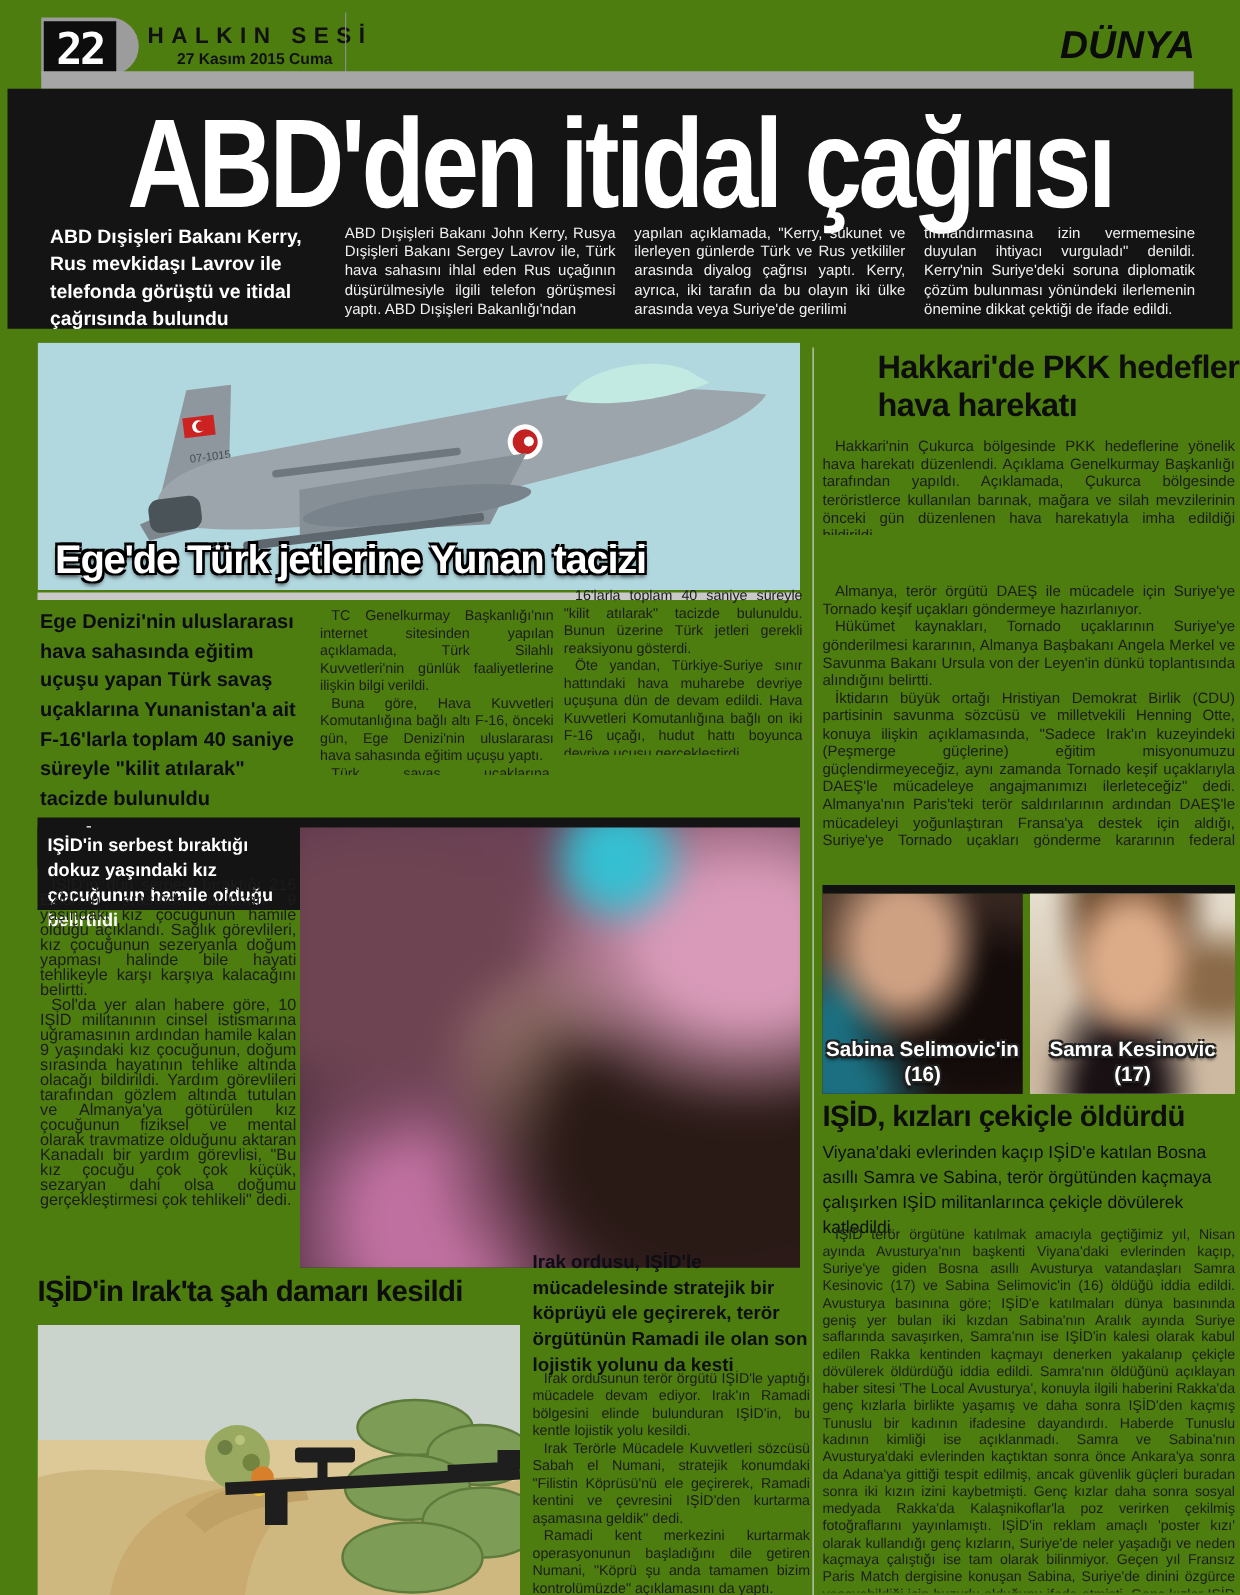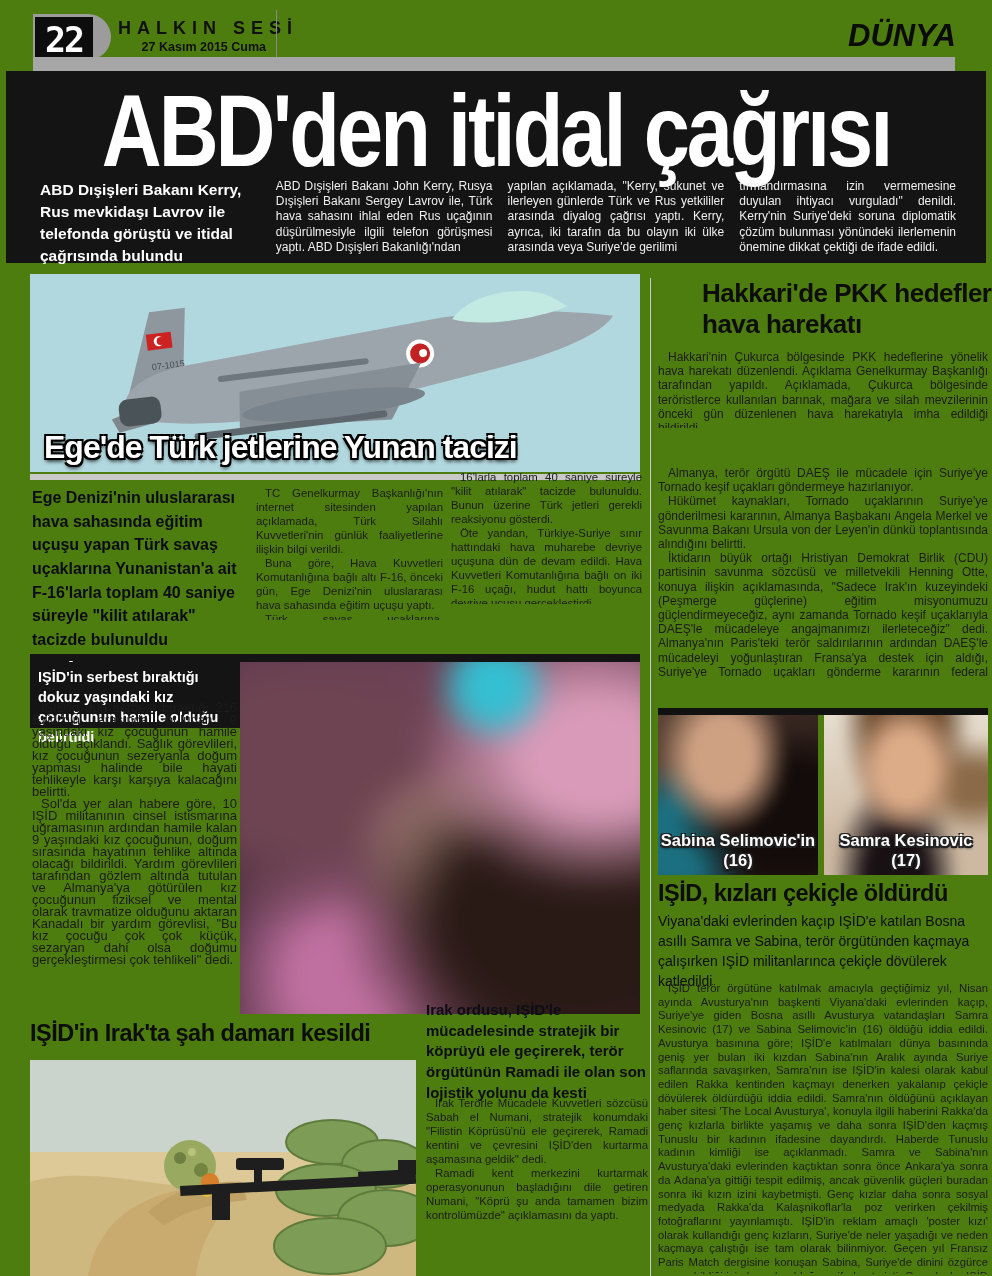--- a/index.html
+++ b/index.html
@@ -186,20 +186,21 @@
         <rect x="328" y="112" width="58" height="6" transform="rotate(-3 328 112)"></rect>
         <rect x="368" y="100" width="18" height="15"></rect>
         <rect x="206" y="98" width="48" height="12" rx="3"></rect>
         <rect x="224" y="108" width="8" height="18"></rect>
         <rect x="182" y="132" width="18" height="28"></rect>
       </g>
     </svg>
   </div>
   <div class="abs ramadi-deck">Irak ordusu, IŞİD'le mücadelesinde stratejik bir köprüyü ele geçirerek, terör örgütünün Ramadi ile olan son lojistik yolunu da kesti</div>
   <div class="abs bodytext ramadi-body">
+    <p>Irak ordusunun terör örgütü IŞİD'le yaptığı mücadele devam ediyor. Irak'ın Ramadi bölgesini elinde bulunduran IŞİD'in, bu kentle lojistik yolu kesildi.</p>
     <p>Irak Terörle Mücadele Kuvvetleri sözcüsü Sabah el Numani, stratejik konumdaki "Filistin Köprüsü'nü ele geçirerek, Ramadi kentini ve çevresini IŞİD'den kurtarma aşamasına geldik" dedi.</p>
     <p>Ramadi kent merkezini kurtarmak operasyonunun başladığını dile getiren Numani, "Köprü şu anda tamamen bizim kontrolümüzde" açıklamasını da yaptı.</p>
   </div>
 
   <div class="abs rail-divider"></div>
 
   <div class="abs rail-head pkk-head">Hakkari'de PKK hedeflerine hava harekatı</div>
   <div class="abs railtext pkk-body">
     <p>Hakkari'nin Çukurca bölgesinde PKK hedeflerine yönelik hava harekatı düzenlendi. Açıklama Genelkurmay Başkanlığı tarafından yapıldı. Açıklamada, Çukurca bölgesinde teröristlerce kullanılan barınak, mağara ve silah mevzilerinin önceki gün düzenlenen hava harekatıyla imha edildiği bildirildi.</p>
   </div>

